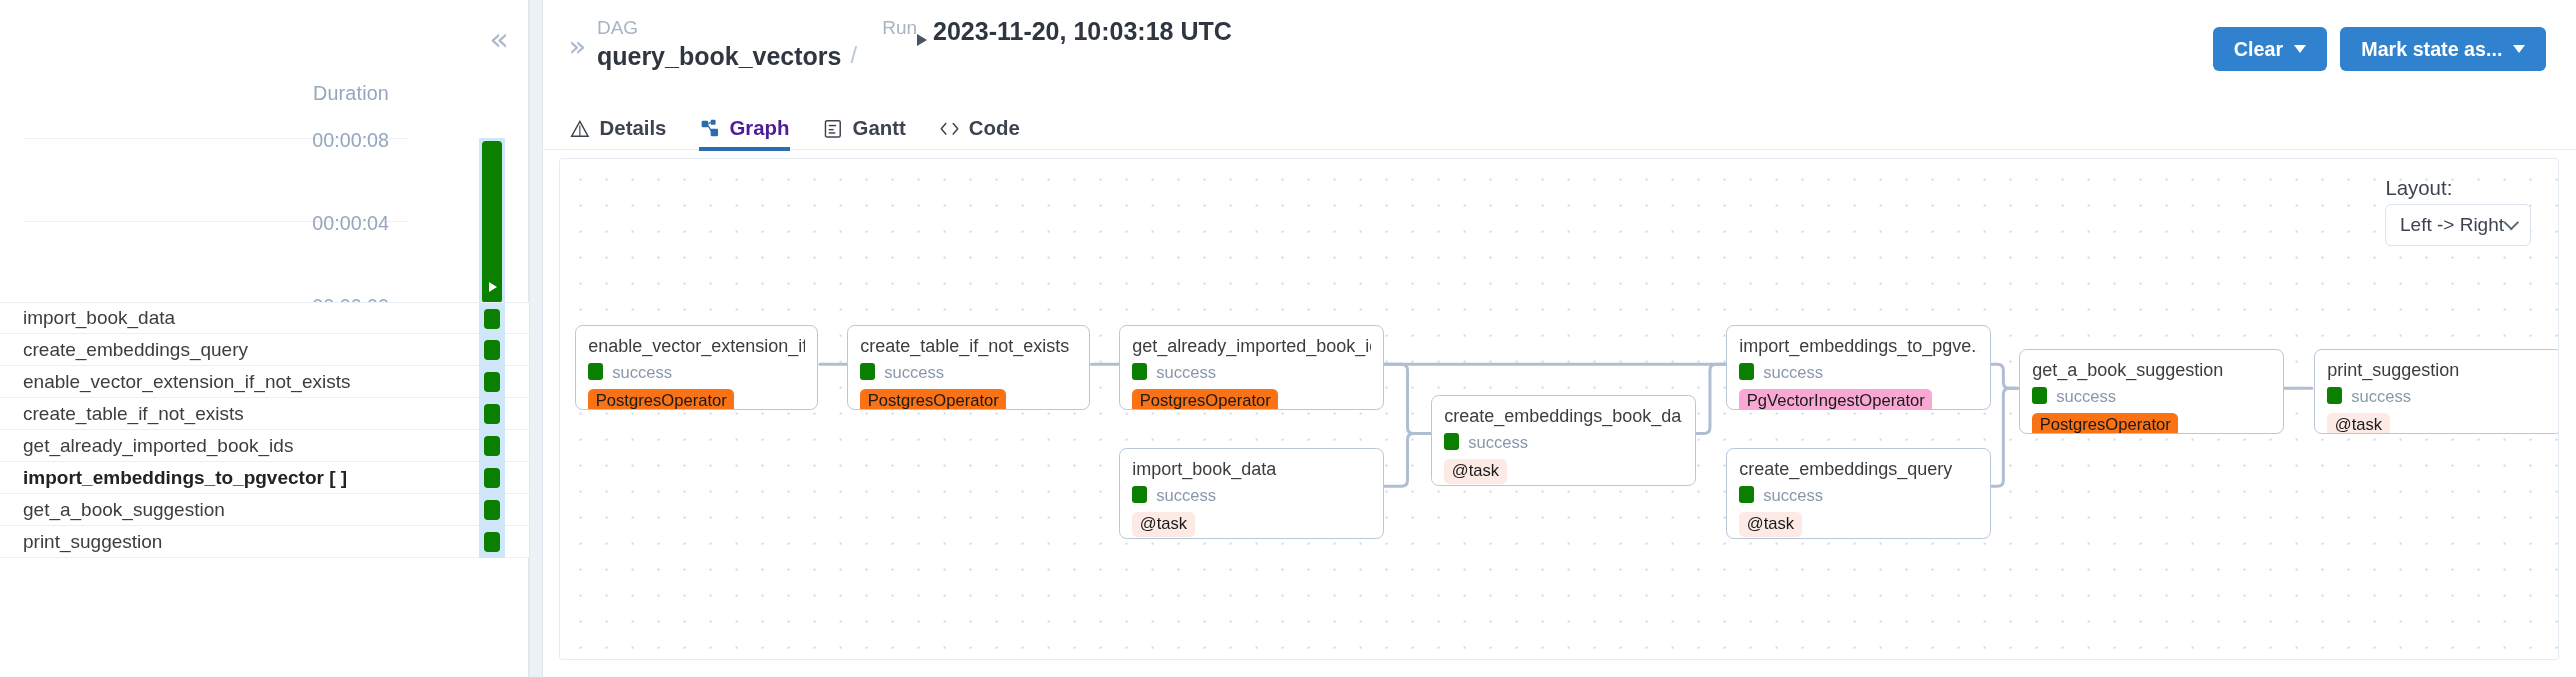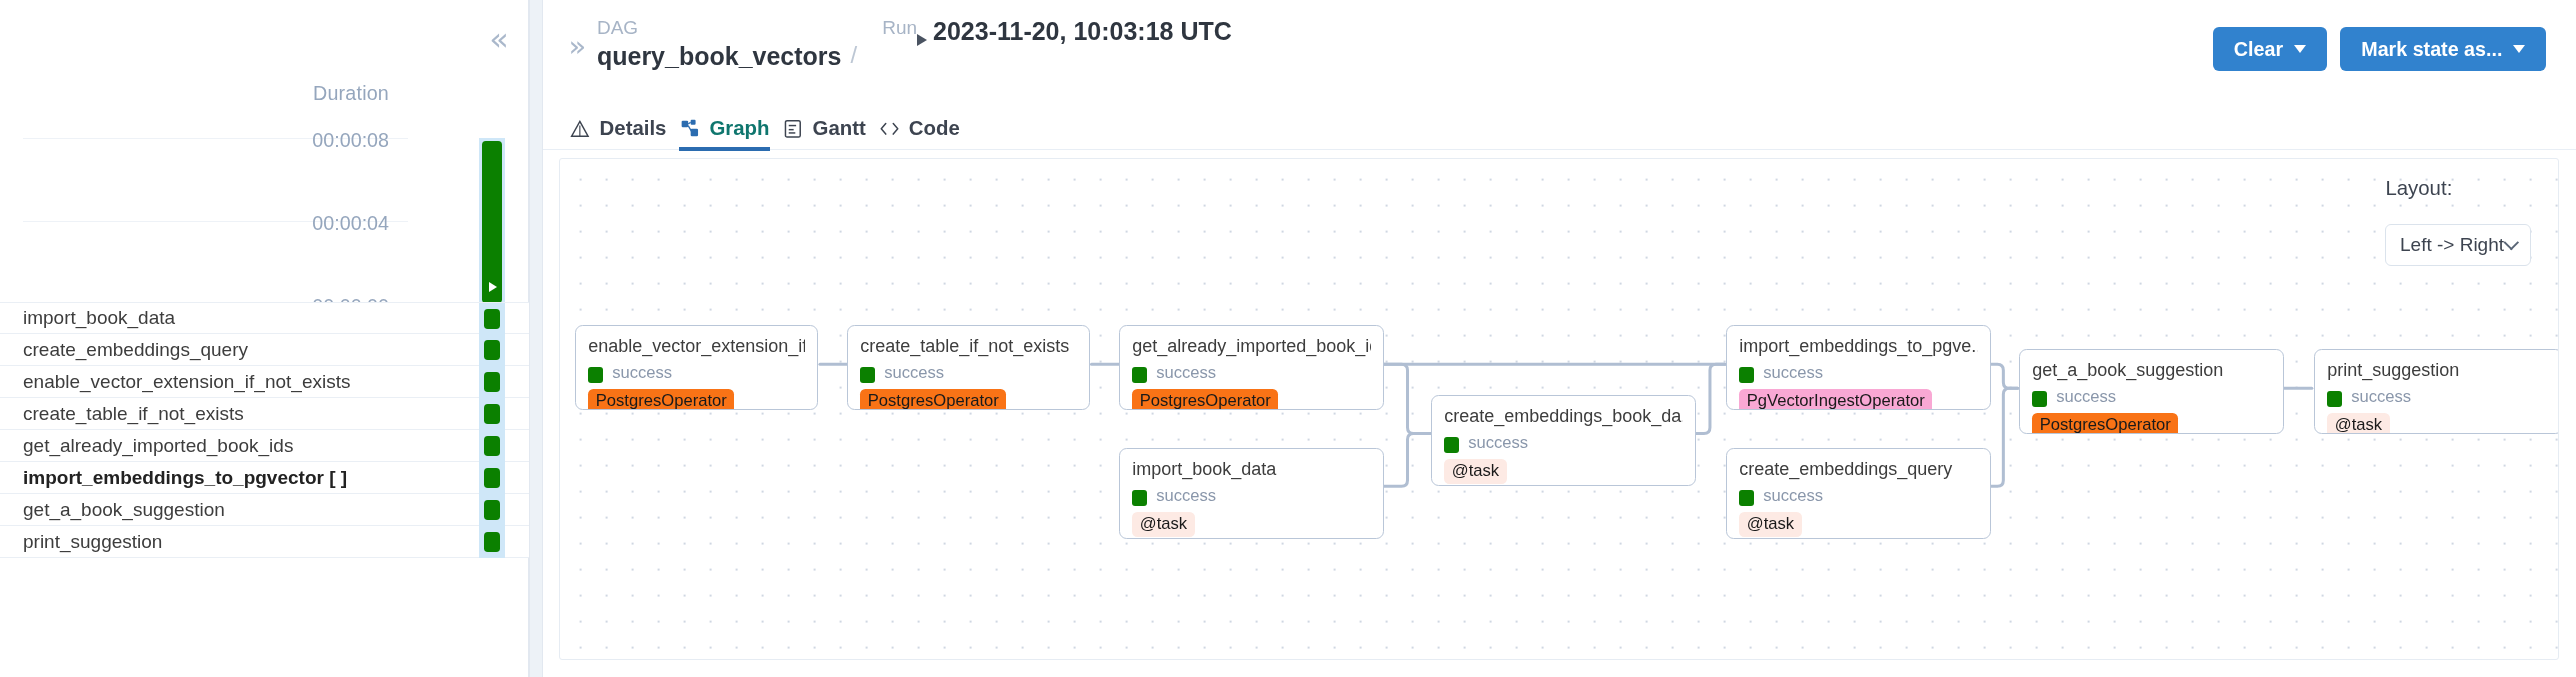--- a/index.html
+++ b/index.html
@@ -159,29 +159,29 @@
     border-right: 6.8px solid transparent;
     border-top: 8.3px solid #ffffff;
   }
 
   
   #tabs {
     flex: 0 0 50px; height: 50px;
     display: flex; align-items: flex-end;
     padding-left: 27px;
     border-bottom: 1.5px solid #e8eef5;
-    gap: 13px;
+    gap: 33px;
   }
   .tab {
     display: flex; align-items: center; gap: 9px;
     font-size: 20.4px; font-weight: bold; color: #3d4450;
     padding-bottom: 9px; cursor: pointer;
     position: relative;
   }
-  .tab.active { color: #0f766e; }
+  .tab.active { color: #4c1d95; }
   .tab.active::after {
     content: ""; position: absolute;
     left: 0; right: 0; bottom: -1.5px; height: 3.8px;
     background: #2b6cb0;
   }
   .tab-icon { width: 21px; height: 21px; display:flex; align-items:center; justify-content:center; }
 
   
   #graph-wrap { flex: 1 1 auto; position: relative; padding: 7.6px 16.6px 16.6px 16.6px; }
   #graph-canvas {
@@ -194,21 +194,21 @@
     overflow: hidden;
   }
   #edges-svg { position: absolute; inset: 0; width: 100%; height: 100%; }
 
   
   #layout-control {
     position: absolute; right: 27px; top: 18px;
     display: flex; flex-direction: column; align-items: flex-start;
     z-index: 5;
   }
-  #layout-label { font-size: 20.4px; color: #3d4450; margin-bottom: 24px; }
+  #layout-label { font-size: 20.4px; color: #3d4450; margin-bottom: 4px; }
   #layout-select {
     width: 146px; height: 42px;
     border: 0.8px solid #dbe3ec; border-radius: 6px;
     background: #fff;
     display: flex; align-items: center; justify-content: space-between;
     padding: 0 13.6px;
     font-size: 19px; color: #3d4450;
     cursor: pointer;
   }
   .chev-down {
@@ -229,21 +229,21 @@
     overflow: hidden;
     cursor: pointer;
     z-index: 3;
   }
   .gnode-title {
     font-size: 18px; color: #3d3d3d;
     white-space: nowrap; overflow: hidden;
     margin-bottom: 6px;
   }
   .gnode-state {
-    display: flex; align-items: flex-end; gap: 9px;
+    display: flex; align-items: flex-start; gap: 9px;
     margin-bottom: 6px;
   }
   .state-square { width: 15px; height: 16.6px; border-radius: 3px; background: #0b8000; }
   .state-text { font-size: 16.6px; color: #8a97ab; }
   .gnode-op {
     display: inline-block;
     font-size: 16.6px; color: #1a1a1a;
     background: #f97316;
     border-radius: 5.3px;
     padding: 2.3px 7.6px;

